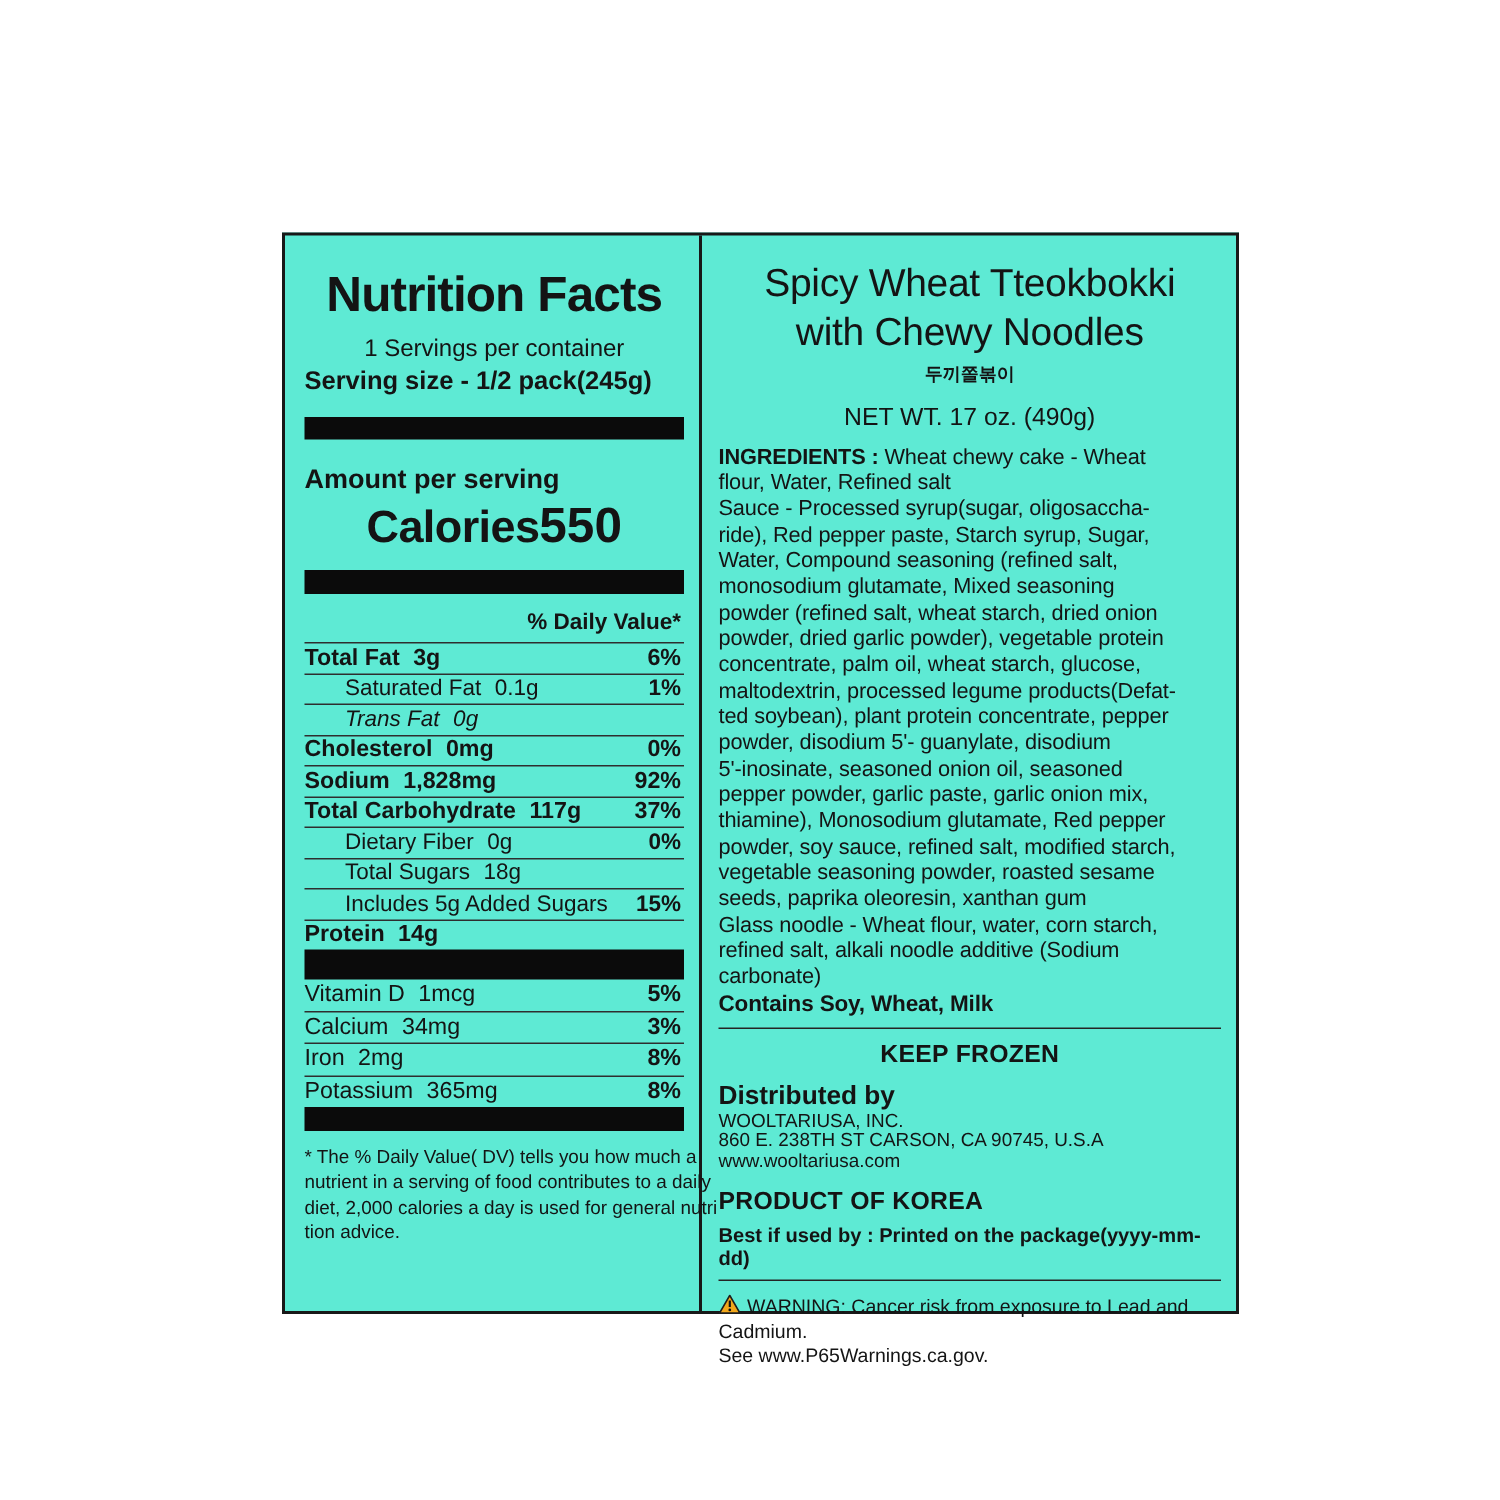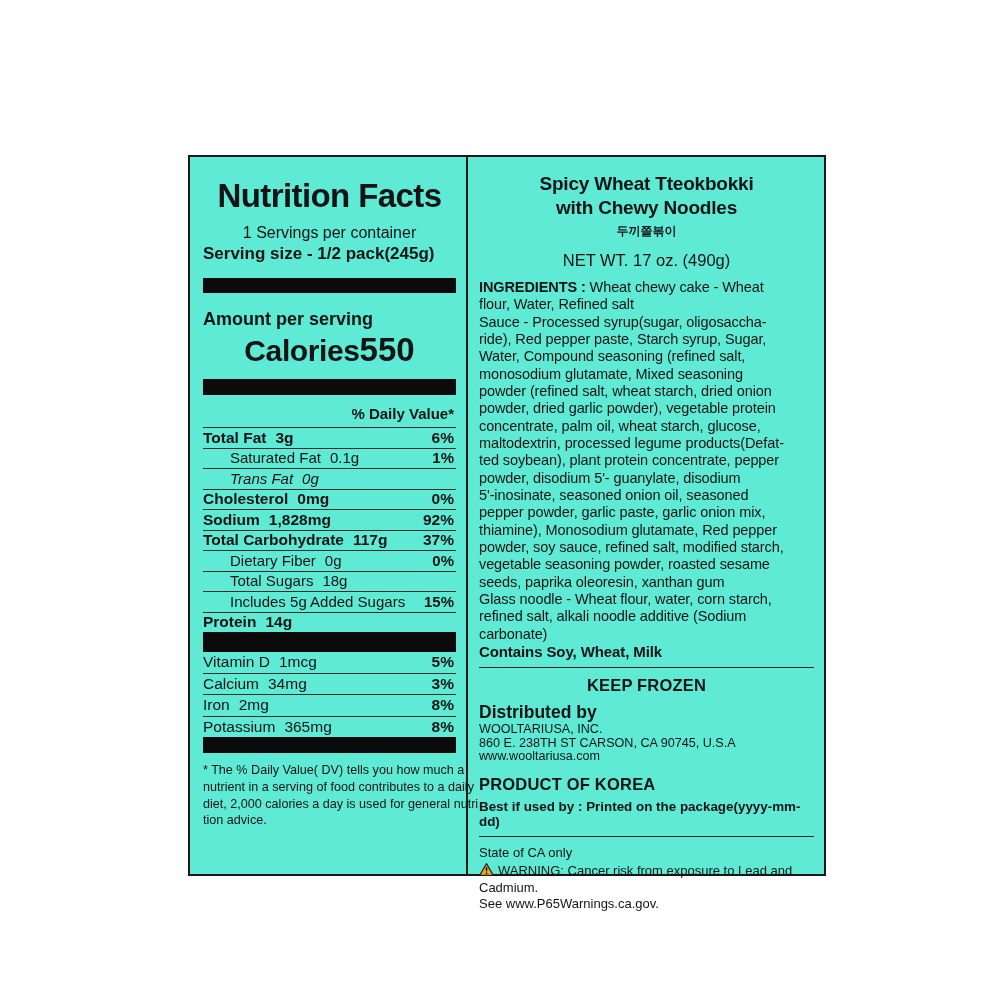--- a/index.html
+++ b/index.html
@@ -41,21 +41,21 @@
   .ital .nname-group { font-style:italic; }
   .namt { margin-left:9px; }
   .vrow { font-size:15.5px; padding:2px 2px 2px 0; }
   .vrow .ndv { font-weight:bold; }
   .vrow.last { border-bottom:none; }
   .nrow.nob { border-bottom:none; }
   .footnote { font-size:12.6px; line-height:1.32; margin-top:9px; }
   .footnote div { white-space:nowrap; }
   
   .panel-right { flex:1; box-sizing:border-box; padding:10px 10px 0 11px; display:flex; flex-direction:column; }
-  .p-title { text-align:center; font-weight:bold; font-size:19px; line-height:1.26; letter-spacing:-0.2px; margin-top:5px; }
+  .p-title { text-align:center; font-weight:normal; font-size:26px; line-height:1.26; letter-spacing:-0.2px; margin-top:5px; }
   .p-korean { text-align:center; font-weight:bold; font-size:12px; margin-top:3px; }
   .p-net { text-align:center; font-size:16.5px; margin-top:11px; }
   .ingredients { font-size:14.5px; line-height:17.35px; margin-top:9px; letter-spacing:-0.1px; }
   .ing-label { font-weight:bold; }
   .contains { font-weight:bold; font-size:15px; }
   .rule { border:none; border-top:1.5px solid #242424; margin:7px 0 0; }
   .keep-frozen { text-align:center; font-weight:bold; font-size:16.5px; padding:8px 0 2px; letter-spacing:0.2px; }
   .dist-heading { font-weight:bold; font-size:17.5px; margin-top:5px; }
   .dist-line { font-size:12.6px; line-height:13.4px; }
   .origin { font-weight:bold; font-size:16.5px; margin-top:11px; letter-spacing:0.2px; }
@@ -199,21 +199,20 @@
     <div class="dist-line">WOOLTARIUSA, INC.</div>
     <div class="dist-line">860 E.  238TH ST CARSON,  CA 90745, U.S.A</div>
     <div class="dist-line">www.wooltariusa.com</div>
 
     <div class="origin">PRODUCT OF KOREA</div>
     <div class="best-by">Best if used by : Printed on the package(yyyy-mm-dd)</div>
 
     <hr class="rule">
 
     <div class="ca-block">
-      <div class="ca-state">State of CA only</div>
       <div class="warn-line">
         <span class="warn-icon">
           <svg width="15" height="13" viewBox="0 0 24 21">
             <path d="M12 1 L23 20 L1 20 Z" fill="#F2A71B" stroke="#1d1d1d" stroke-width="1.8" stroke-linejoin="round"></path>
             <rect x="10.9" y="6.5" width="2.3" height="7" fill="#111"></rect>
             <circle cx="12.05" cy="16.6" r="1.45" fill="#111"></circle>
           </svg>
         </span><span>WARNING: Cancer risk from exposure to Lead and Cadmium.</span>
       </div>
       <div class="warn-url">See www.P65Warnings.ca.gov.</div>

